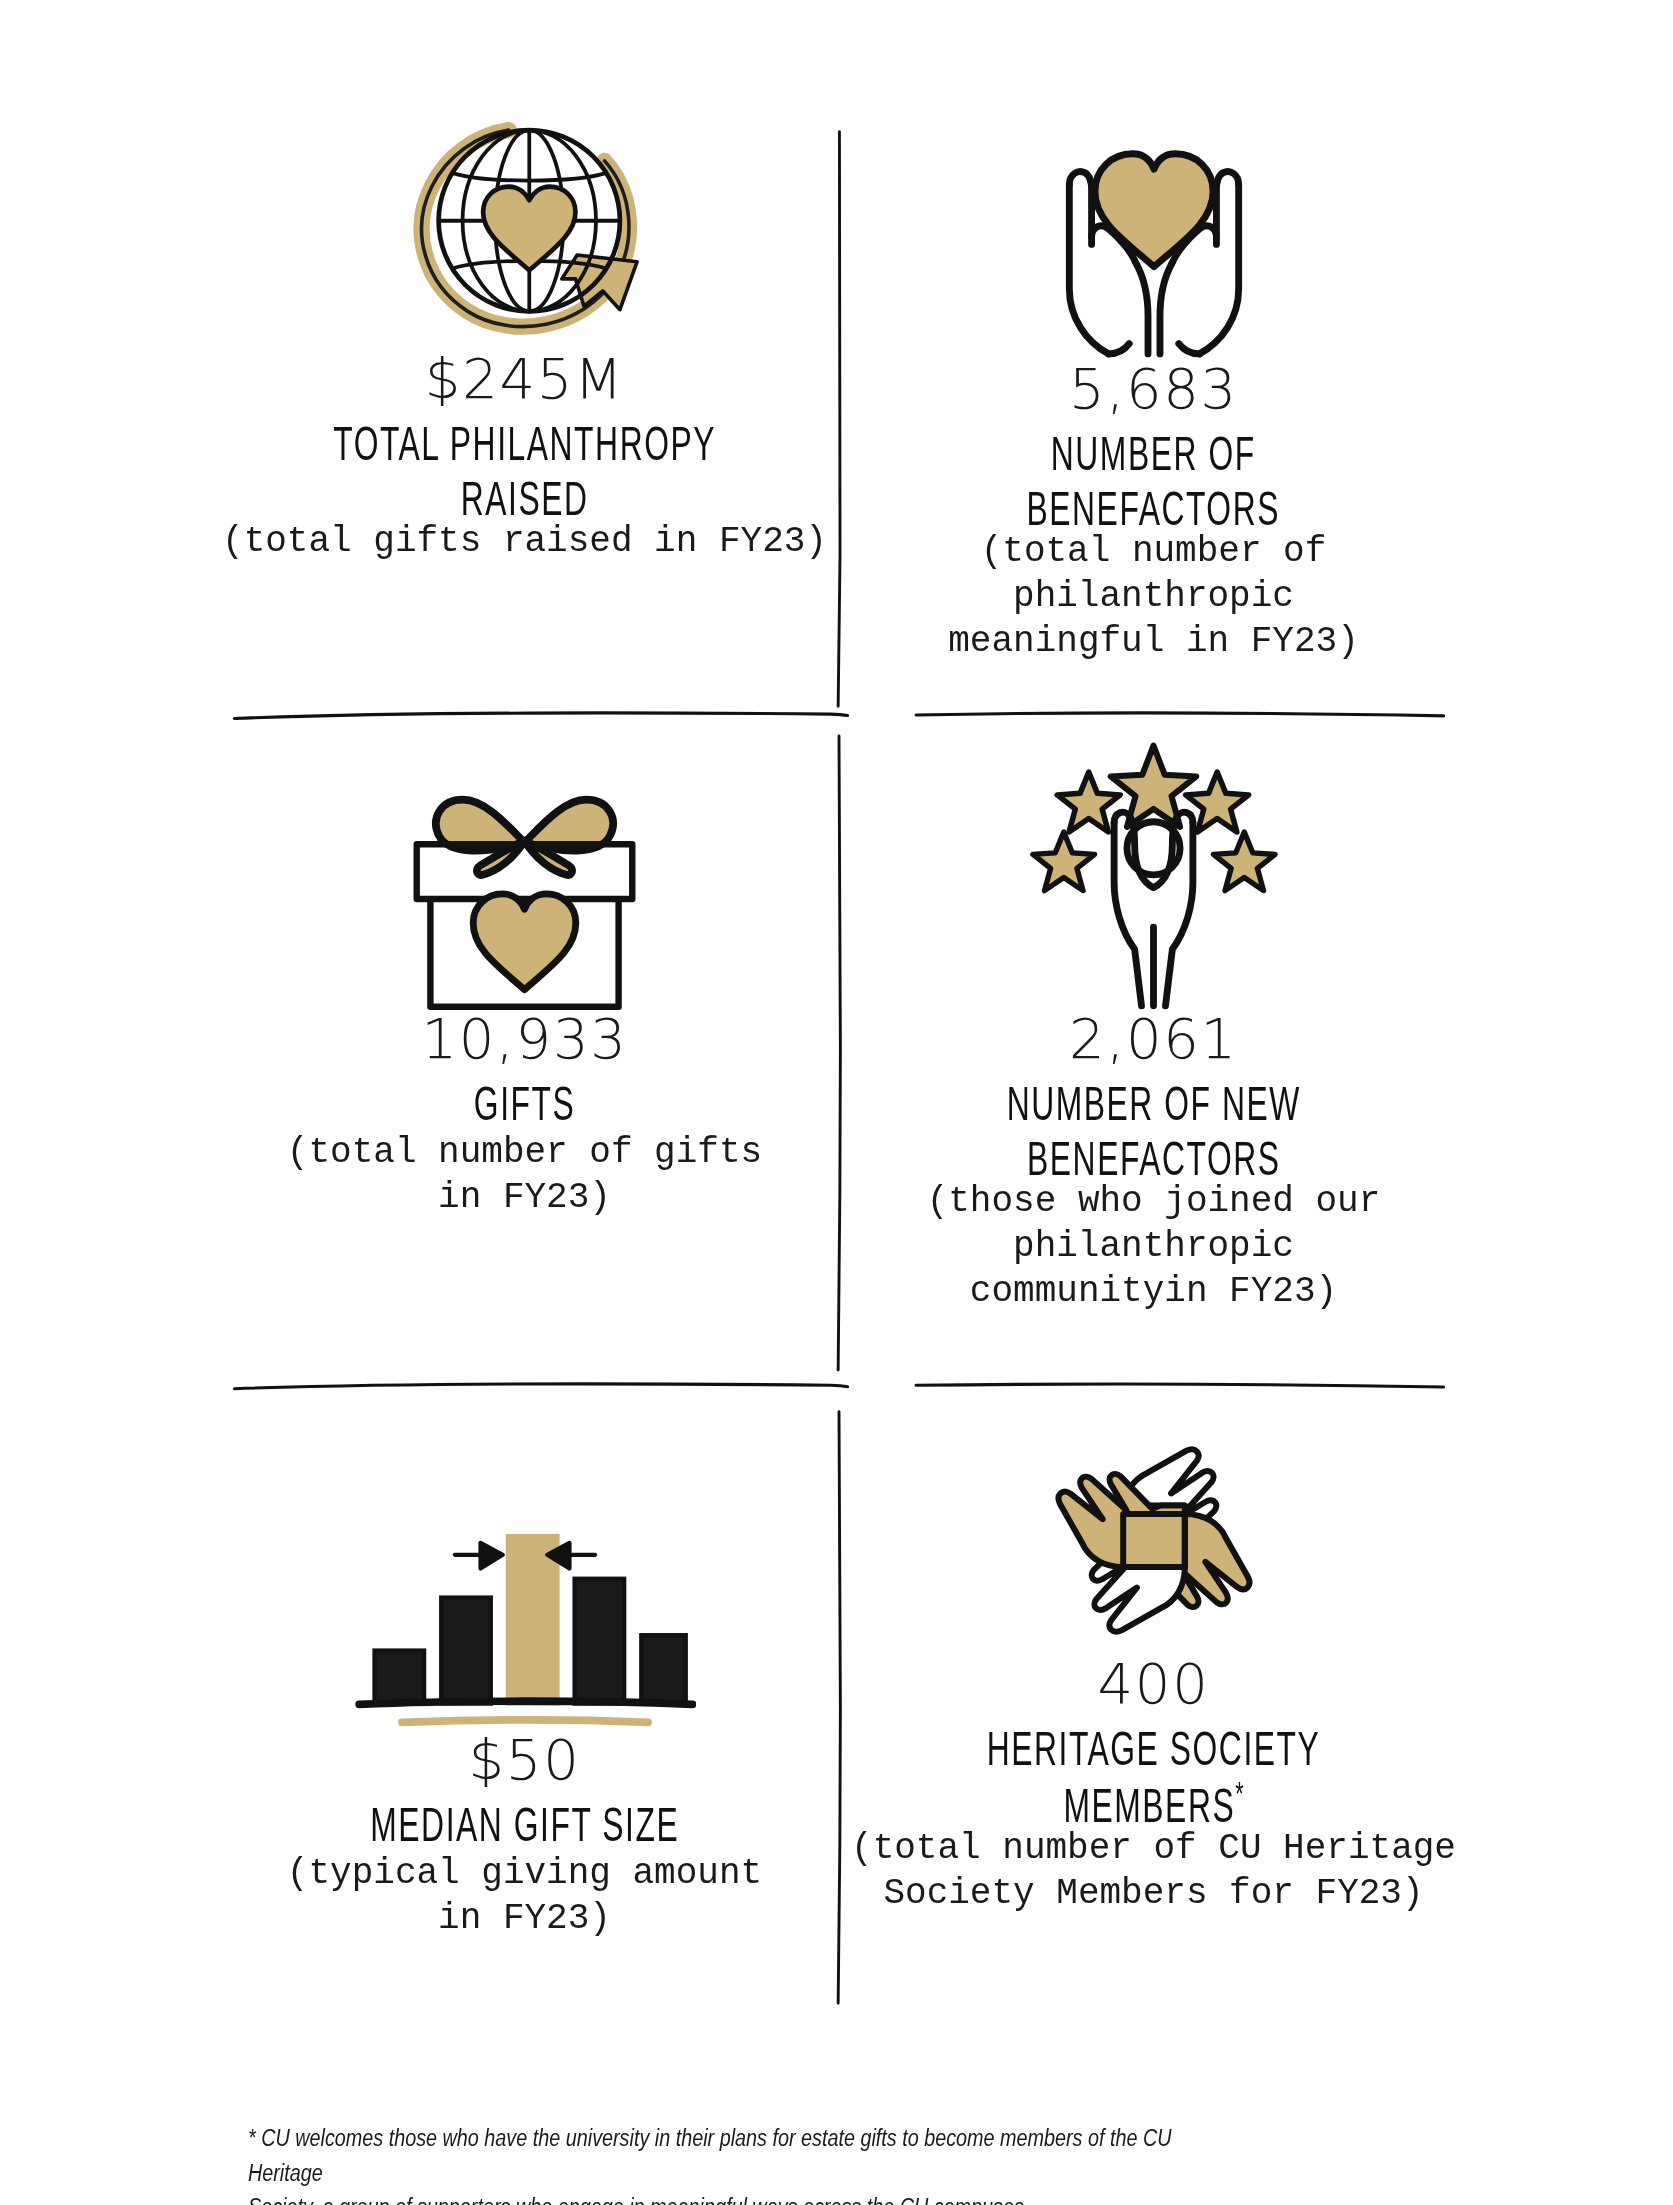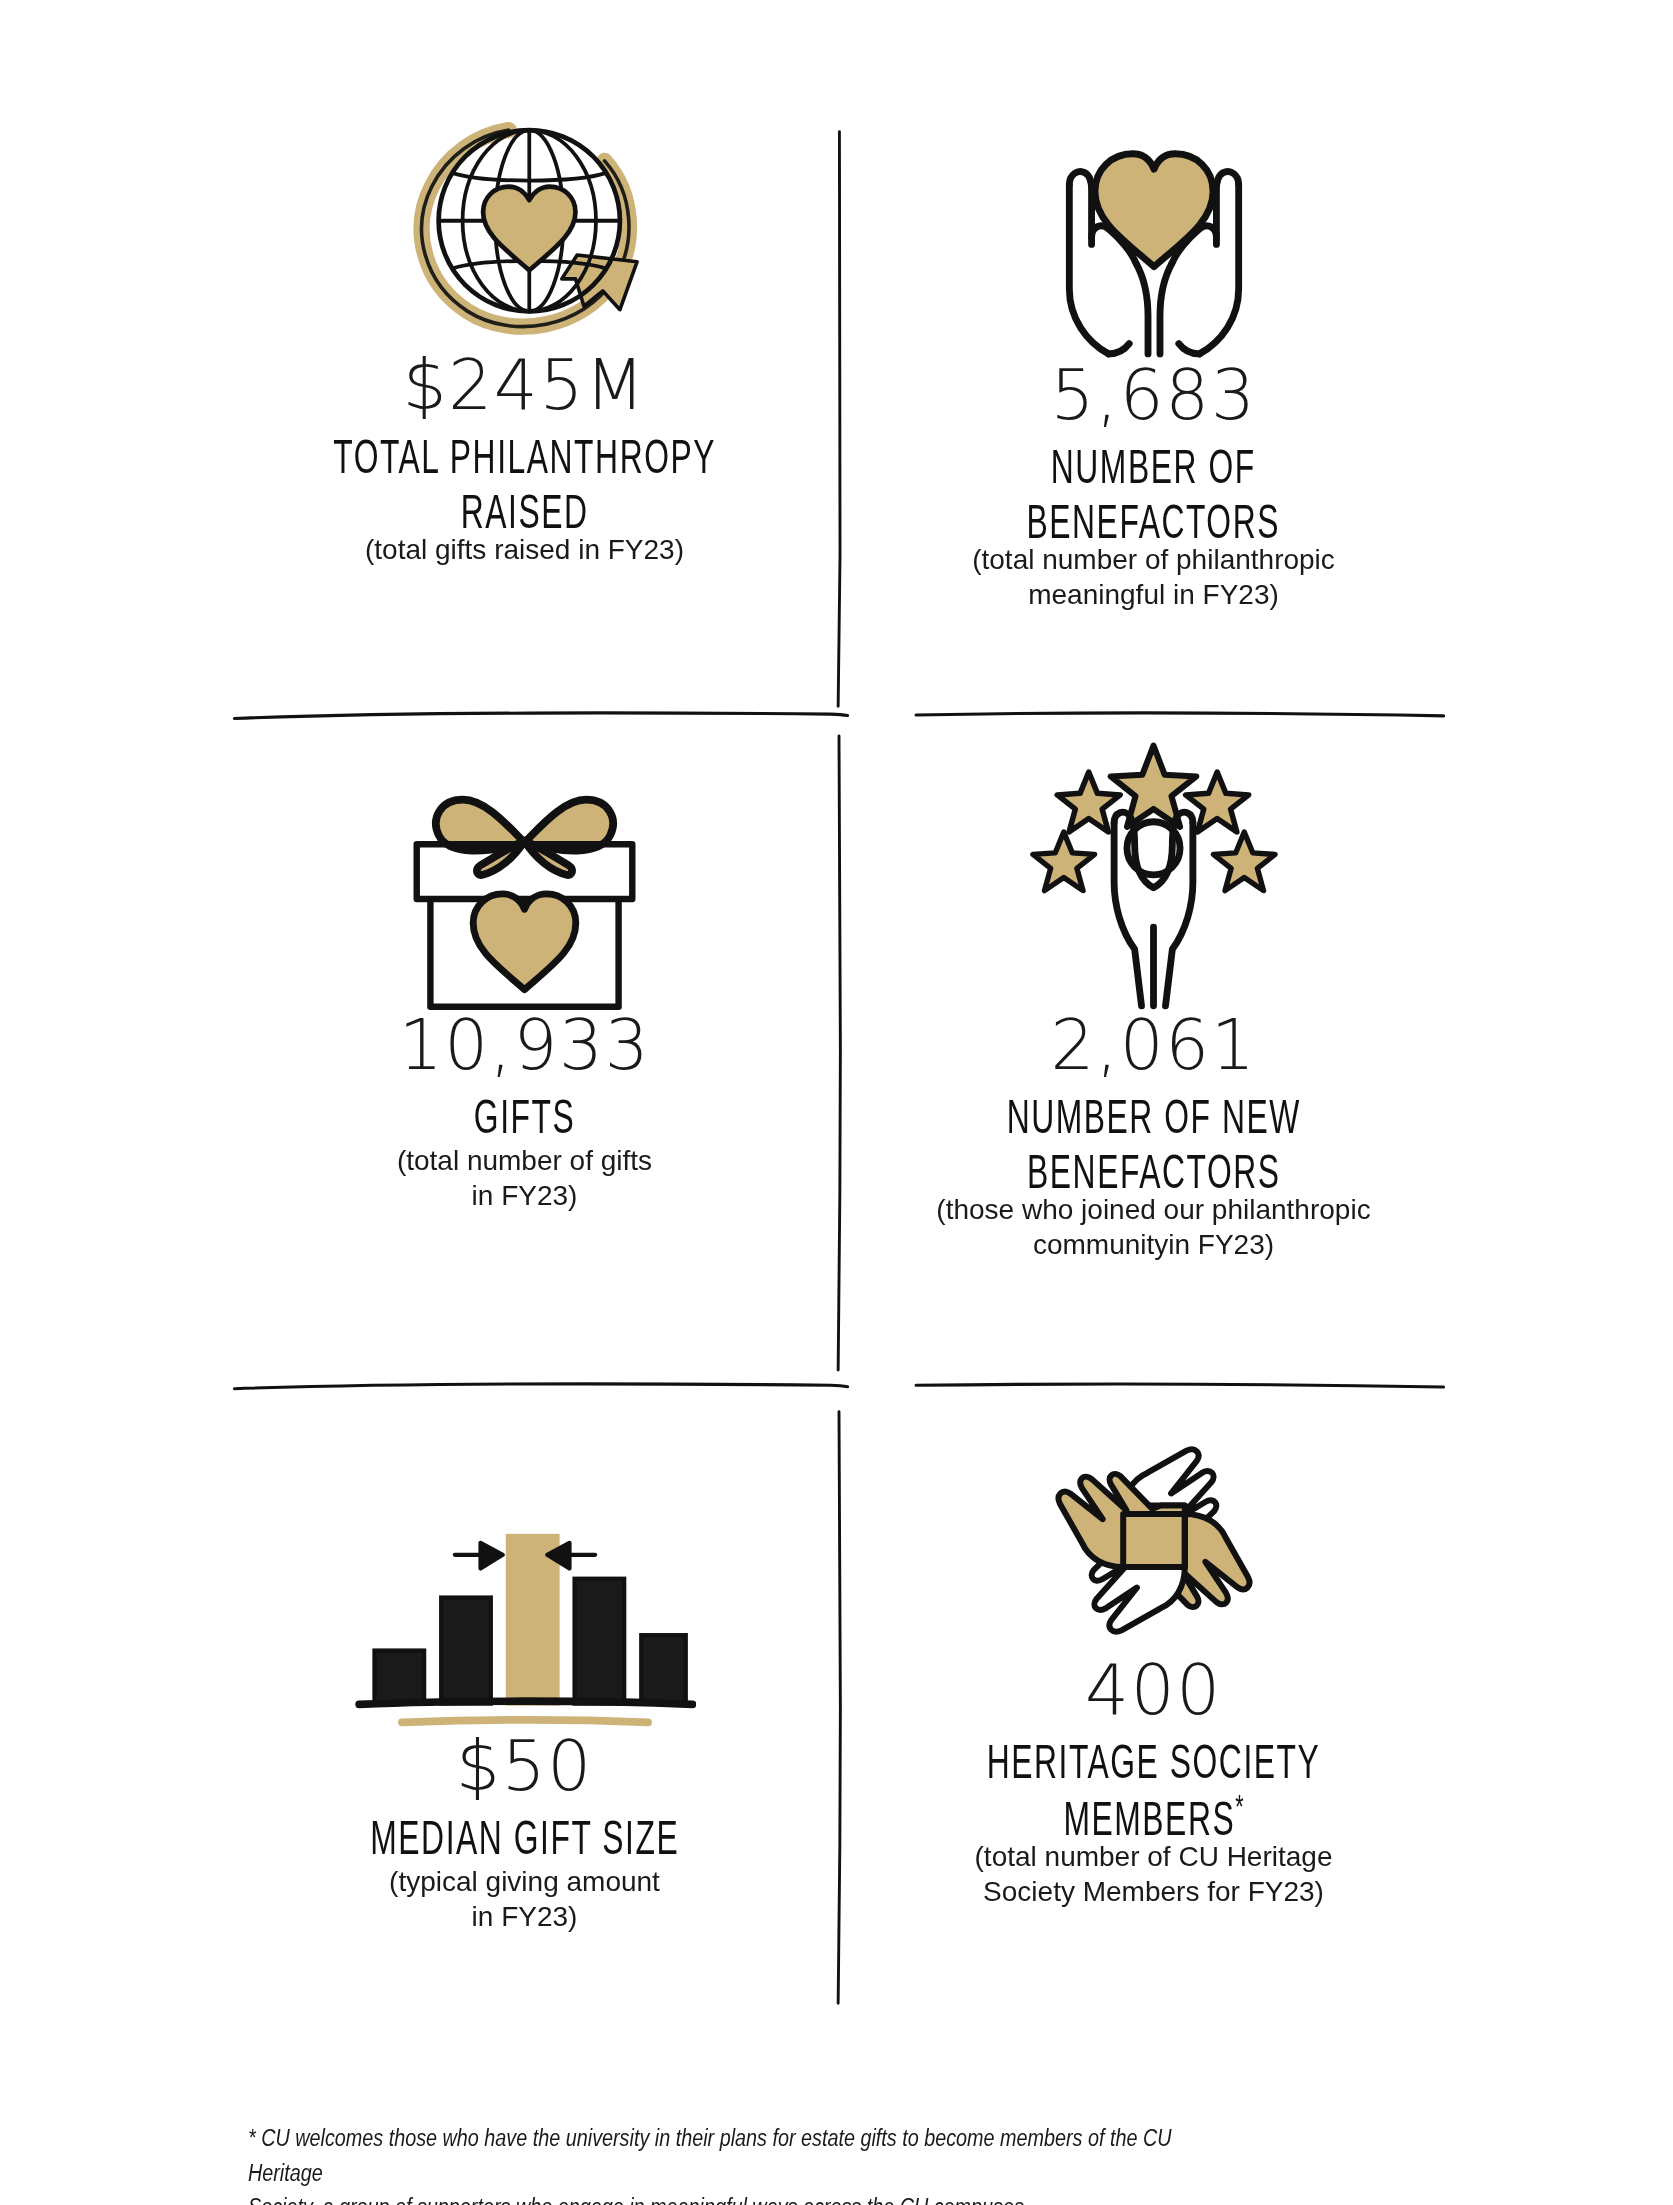--- a/index.html
+++ b/index.html
@@ -50,21 +50,21 @@
   .icon-wrap {
     display: flex;
     align-items: flex-end;
     justify-content: center;
   }
   .icon-wrap svg { display: block; }
 
   .stat-number {
     font-family: "DejaVu Sans", sans-serif;
     font-weight: 300;
-    font-size: 69px;
+    font-size: 56px;
     letter-spacing: 1.7px;
     line-height: 1.0;
     color: #1a1a1a;
     white-space: nowrap;
     text-align: center;
   }
 
   .stat-label {
     font-family: "Liberation Sans Narrow", "Liberation Sans", sans-serif;
     font-weight: 400;
@@ -77,22 +77,22 @@
     white-space: pre-line;
     margin-top: 8.6px;
   }
   .stat-label .star {
     font-size: 29px;
     vertical-align: super;
     letter-spacing: 0;
   }
 
   .stat-sub {
-    font-family: Liberation Sans, sans-serif;
-    font-size: 28px;
+    font-family: Liberation Mono, monospace;
+    font-size: 36px;
     line-height: 1.26;
     color: #1a1a1a;
     white-space: pre-line;
     margin-top: 5.1px;
   }
 
   
   .divider {
     position: absolute;
     pointer-events: none;

